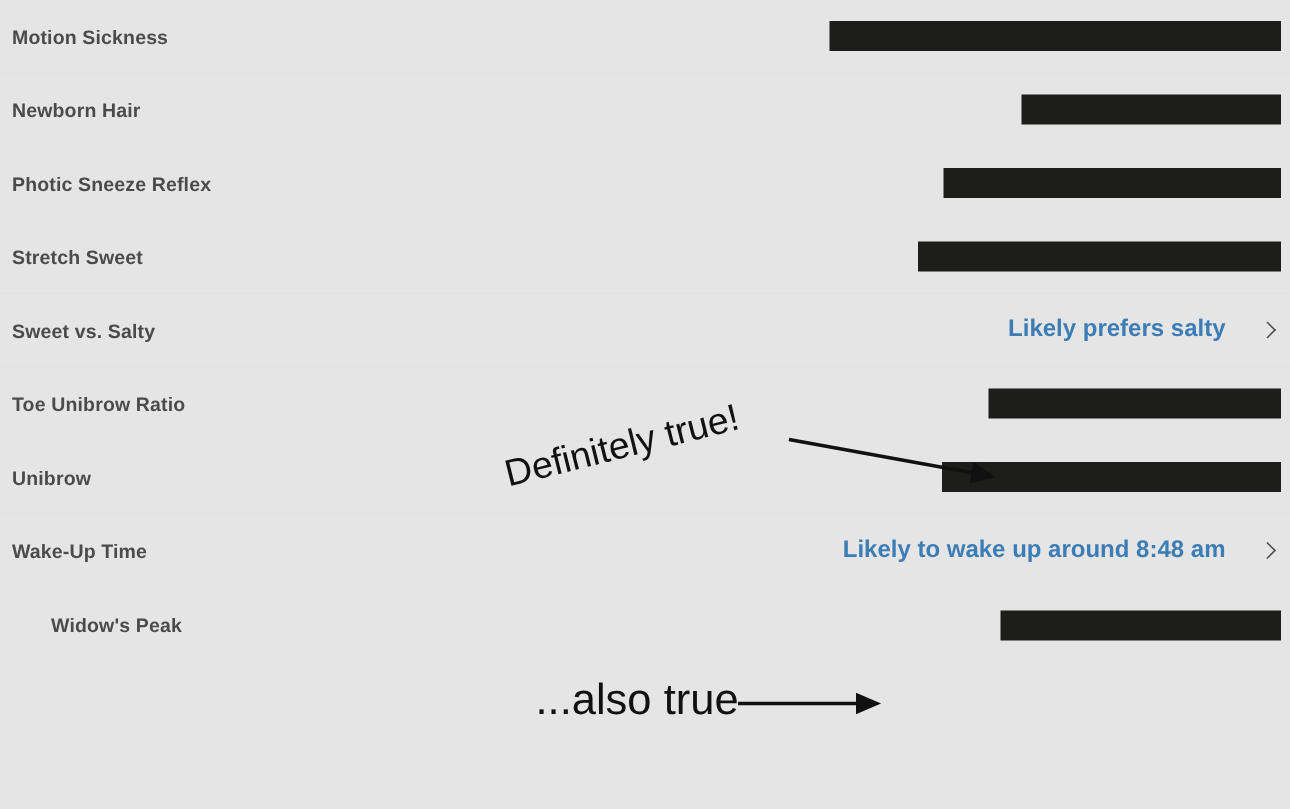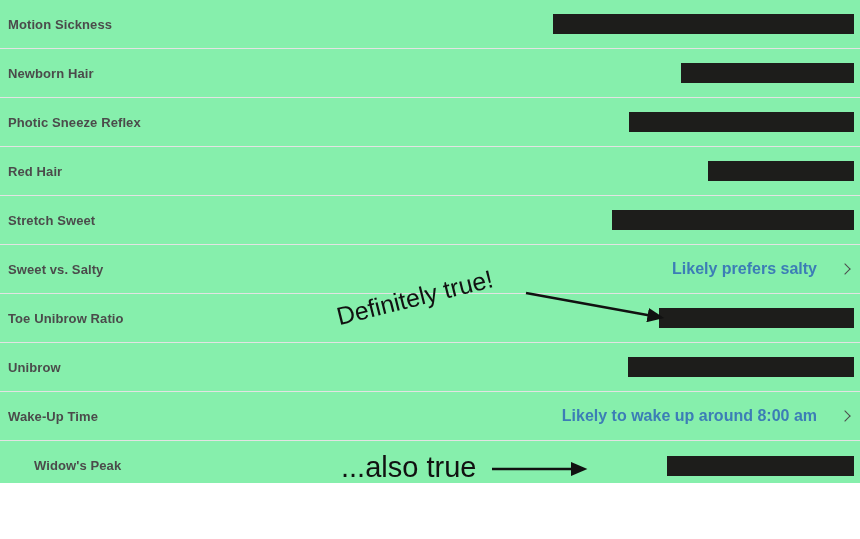--- a/index.html
+++ b/index.html
@@ -1,20 +1,20 @@
 <!DOCTYPE html>
 <html><head>
 <meta charset="utf-8">
 <style>
   html, body { margin: 0; padding: 0; background: #ffffff; }
   .screen {
     position: relative;
     width: 860px;
-    height: 483px;
-    background: #86efac;
+    height: 539px;
+    background: #e5e5e5;
     font-family: "Liberation Sans", sans-serif;
     overflow: hidden;
     --label: #4b4b4b;
     --blue: #3c7db6;
     --bar: #1d1d1b;
     --divider: #e3e3e3;
     --annot: #111111;
   }
   .trait-list { width: 100%; }
   .row {
@@ -65,21 +65,21 @@
     pointer-events: none;
   }
   .annot-definitely {
     left: 334px;
     top: 304px;
     font-size: 25px;
     transform: rotate(-14deg);
     transform-origin: 0 0;
   }
   .annot-also {
-    left: 341px;
+    left: 357px;
     top: 452px;
     font-size: 29px;
   }
   .arrow-overlay {
     position: absolute;
     left: 0; top: 0;
     width: 860px; height: 539px;
     pointer-events: none;
   }
 </style>
@@ -101,26 +101,20 @@
           <span class="bar" style="width: 173px;"></span>
         </span>
     </div>
       <div class="row">
       <span class="trait-label">Photic Sneeze Reflex</span>
       <span class="value">
           <span class="bar" style="width: 225px;"></span>
         </span>
     </div>
       <div class="row">
-      <span class="trait-label">Red Hair</span>
-      <span class="value">
-          <span class="bar" style="width: 146px;"></span>
-        </span>
-    </div>
-      <div class="row">
       <span class="trait-label">Stretch Sweet</span>
       <span class="value">
           <span class="bar" style="width: 242px;"></span>
         </span>
     </div>
       <div class="row">
       <span class="trait-label">Sweet vs. Salty</span>
       <span class="value">
           <span class="result">Likely prefers salty</span>
           <span class="chevron"></span>
@@ -134,21 +128,21 @@
     </div>
       <div class="row">
       <span class="trait-label">Unibrow</span>
       <span class="value">
           <span class="bar" style="width: 226px;"></span>
         </span>
     </div>
       <div class="row">
       <span class="trait-label">Wake-Up Time</span>
       <span class="value">
-          <span class="result">Likely to wake up around 8:00 am</span>
+          <span class="result">Likely to wake up around 8:48 am</span>
           <span class="chevron"></span>
         </span>
     </div>
       <div class="row">
       <span class="trait-label">Widow's Peak</span>
       <span class="value">
           <span class="bar" style="width: 187px;"></span>
         </span>
     </div>
     </div>

